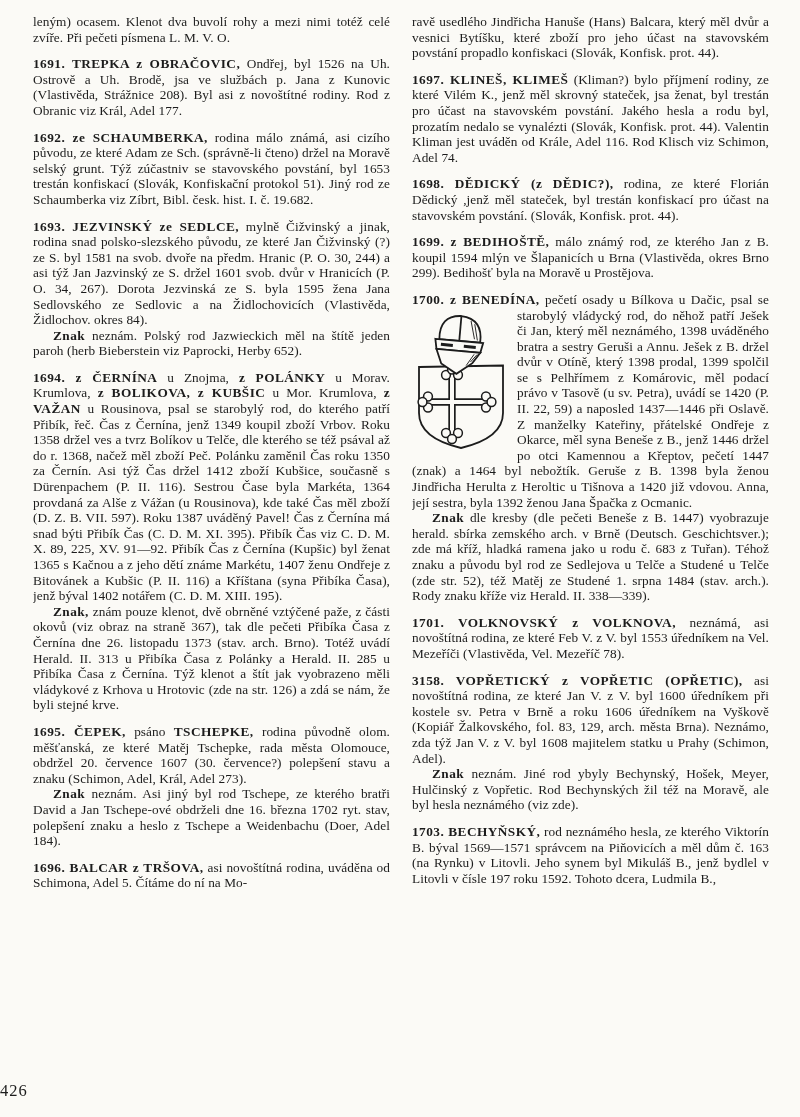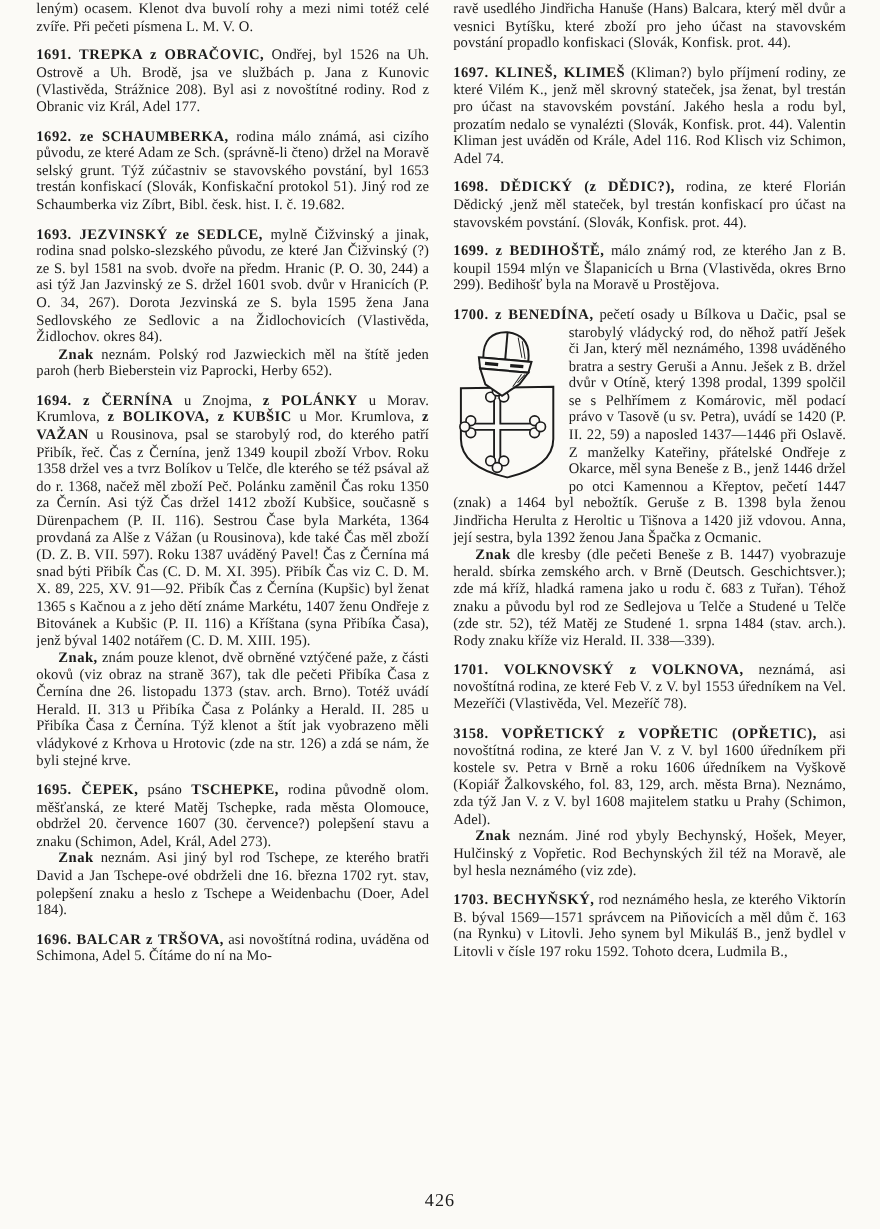--- a/index.html
+++ b/index.html
@@ -7,21 +7,21 @@
     width: 800px; height: 1117px;
     background: #fbfaf6;
     color: #1c1c1c;
     font-family: "Liberation Serif", "DejaVu Serif", serif;
     position: relative;
     overflow: hidden;
   }
   .page-columns {
     display: flex;
     gap: 22px;
-    padding: 0 0 0 33px;
+    padding: 14px 0 0 33px;
   }
   .col {
     width: 357px;
     height: 1054px;
     overflow: hidden;
     font-size: 13.3px;
     line-height: 15.6px;
     text-align: justify;
     letter-spacing: 0.05px;
   }
@@ -31,21 +31,20 @@
   .para b { letter-spacing: 0.45px; }
   .coa {
     float: left;
     width: 96px; height: 140px;
     margin: 2px 9px 2px 0;
   }
   .coa svg { display: block; }
   .footer {
     position: absolute;
     left: 0; right: 0; bottom: 16px;
-    text-align: center;
     font-size: 16.5px;
     letter-spacing: 1px;
   }
 </style>
 </head>
 <body>
 
 <div class="page-columns">
   <div class="col">
       <p class="para cont"><span>leným) ocasem. Klenot dva buvolí rohy a mezi nimi totéž celé zvíře. Při pečeti písmena L. M. V. O.</span></p>

